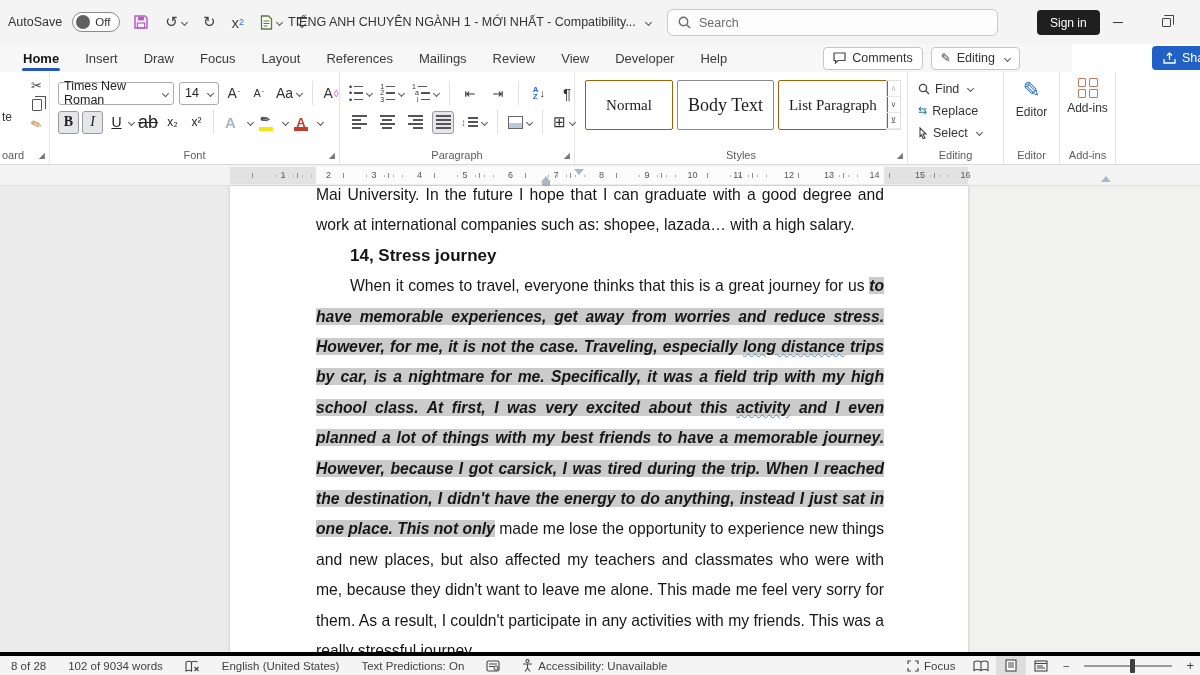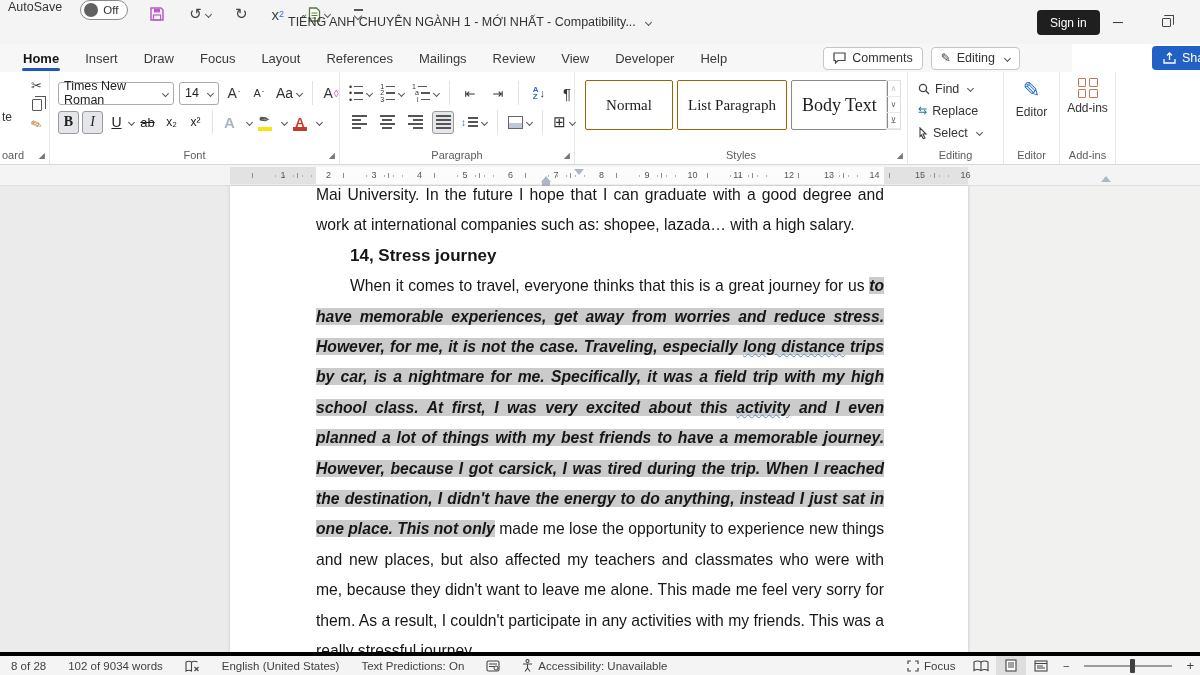--- a/index.html
+++ b/index.html
@@ -1,21 +1,21 @@
 <!DOCTYPE html>
 <html><head>
 <meta charset="utf-8">
 <style>
   html,body{margin:0;padding:0;background:#dfdfdf;}
   *{box-sizing:border-box;font-family:"Liberation Sans",sans-serif;}
   .app{position:relative;width:1200px;height:675px;background:#fff;overflow:hidden;font-size:12.5px;color:#333;}
 
   
   .titlebar{position:absolute;left:0;top:0;width:1200px;height:44px;background:#f4f4f4;}
-  .qat{position:absolute;left:8px;top:0;height:44px;display:flex;gap:18px;}
+  .qat{position:absolute;left:8px;top:0;height:44px;display:flex;align-items:center;gap:10px;}
   .autosave-label{font-size:12.5px;color:#333;}
   .toggle{display:flex;align-items:center;gap:5px;border:1px solid #8a8a8a;border-radius:11px;height:20px;padding:0 9px 0 3px;background:#fff;cursor:pointer;}
   .knob{width:14px;height:14px;border-radius:50%;background:#616161;}
   .toggle .off{font-size:11.5px;color:#333;}
   .qbtn{display:flex;align-items:center;height:28px;padding:0 3px;border-radius:4px;color:#444;font-size:15px;}
   .qbtn sub{font-size:9px;color:#2b6cd4;}
   .chev{display:inline-block;width:5px;height:5px;border-right:1.3px solid #555;border-bottom:1.3px solid #555;transform:rotate(45deg);margin-left:4px;vertical-align:3px;}
   .overflow-bar{display:inline-block;position:relative;width:9px;height:10px;}
   .overflow-bar::before{content:"";position:absolute;left:0;top:0;width:9px;height:1.5px;background:#555;}
   .overflow-bar::after{content:"";position:absolute;left:1px;top:4px;width:5px;height:5px;border-right:1.3px solid #555;border-bottom:1.3px solid #555;transform:rotate(45deg);}
@@ -56,21 +56,21 @@
   .combo.family{width:116px;}
   .combo.size{width:40px;}
   .fbtn{display:flex;align-items:center;justify-content:center;min-width:20px;height:22px;padding:0 2px;font-size:14px;color:#333;border-radius:3px;}
   .fbtn small{font-size:8px;margin-left:1px;color:#2b6cd4;}
   .frow2{position:absolute;left:8px;top:38px;display:flex;align-items:center;gap:3px;}
   .tbtn{display:flex;align-items:center;justify-content:center;min-width:21px;height:23px;font-size:14px;color:#222;border-radius:3px;border:1px solid transparent;}
   .tbtn.pressed{background:#e4e6ea;border:1px solid #9b9b9b;}
   .serifb{font-family:"Liberation Serif",serif;font-weight:bold;}
   .serifi{font-family:"Liberation Serif",serif;font-style:italic;}
   .ubtn{text-decoration:underline;}
-  .strike{text-decoration:line-through;font-size:13px;}
+  .strike{text-decoration:line-through;font-size:18px;}
   .fx{color:#aab4c2;font-weight:bold;font-size:15px;}
   .colbtn{position:relative;width:20px;height:23px;display:flex;align-items:center;justify-content:center;font-size:13px;font-weight:bold;color:#333;}
   .colbtn .bar{position:absolute;left:3px;bottom:3px;width:14px;height:4px;}
   .ybar{background:#f3e612;}
   .rbar{background:#c33b2a;}
   .pen{font-size:11px;transform:rotate(-40deg);display:inline-block;margin-bottom:5px;color:#555;}
   .vsep{width:1px;height:24px;background:#e2e2e2;margin:0 3px;}
 
   .g-par{width:235px;}
   .prow1{position:absolute;left:8px;top:9px;display:flex;align-items:center;gap:6px;}
@@ -177,20 +177,27 @@
         <i class="chev"></i>
       </span>
       <span class="qbtn">
           <span class="overflow-bar"></span>
         </span>
     </div>
     <div class="title">
       <span>TIẾNG ANH CHUYÊN NGÀNH 1 - MỚI NHẤT - Compatibility...</span>
       <i class="chev" style="margin-left:10px;"></i>
     </div>
+    <div class="searchbox">
+      <svg width="13" height="13" viewBox="0 0 13 13">
+          <circle cx="5.5" cy="5.5" r="4.2" fill="none" stroke="#6b6b6b" stroke-width="1.4"></circle>
+          <path d="M8.8 8.8L12 12" stroke="#6b6b6b" stroke-width="1.4"></path>
+        </svg>
+      <span>Search</span>
+    </div>
     <div class="signin">Sign in</div>
     <div class="winbtn min">─</div>
     <div class="winbtn restore">
         <span class="rsq"></span>
       </div>
   </div>
 
   <div class="tabsrow">
     <div class="tabs">
         <div class="tab active">Home</div>
@@ -387,22 +394,22 @@
         <span class="vsep"></span>
         <span class="pbtn" style="font-size:15px;">⊞<i class="chev"></i></span>
       </div>
       <div class="glabel">Paragraph</div>
       <span class="launcher">◢</span>
     </div>
 
     <div class="group g-sty">
       <div class="stylecards">
           <div class="stylecard">Normal</div>
+          <div class="stylecard selected">Body Text</div>
           <div class="stylecard">List Paragraph</div>
-          <div class="stylecard selected">Body Text</div>
         </div>
       <div class="styscroll">
         <span style="color:#bbb;">∧</span>
         <span>∨</span>
         <span>⊻</span>
       </div>
       <div class="glabel">Styles</div>
       <span class="launcher">◢</span>
     </div>
 

